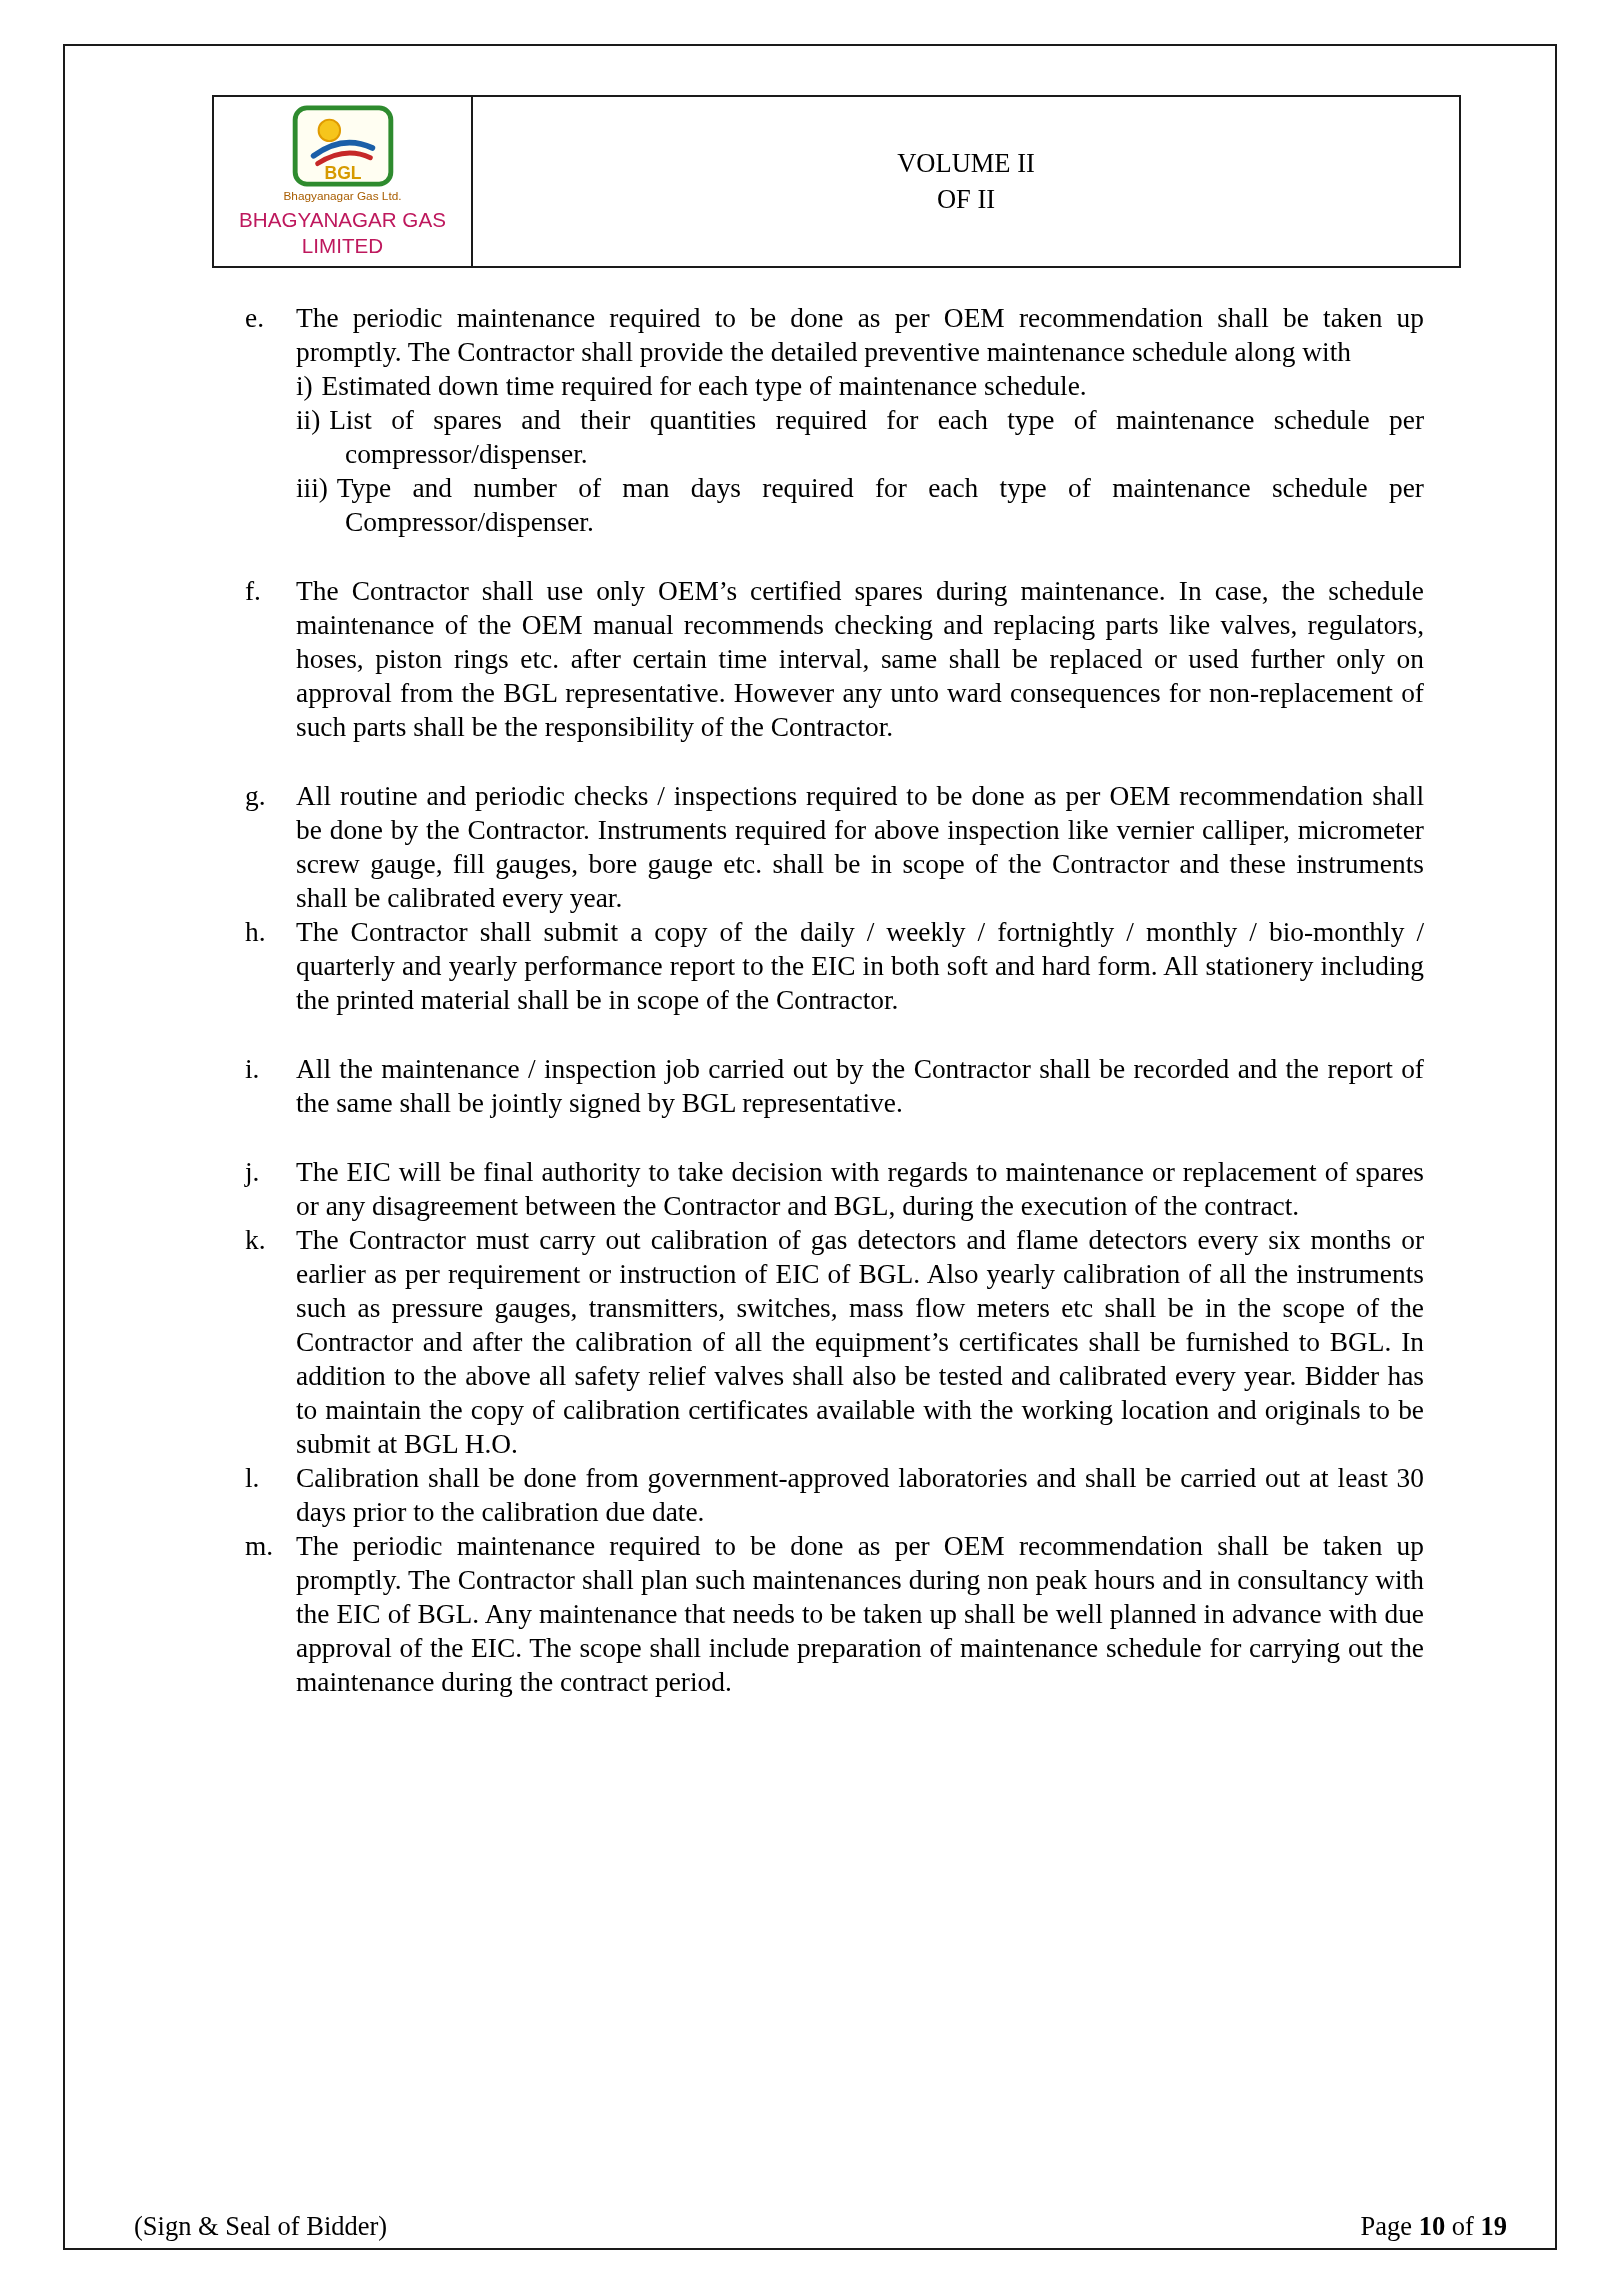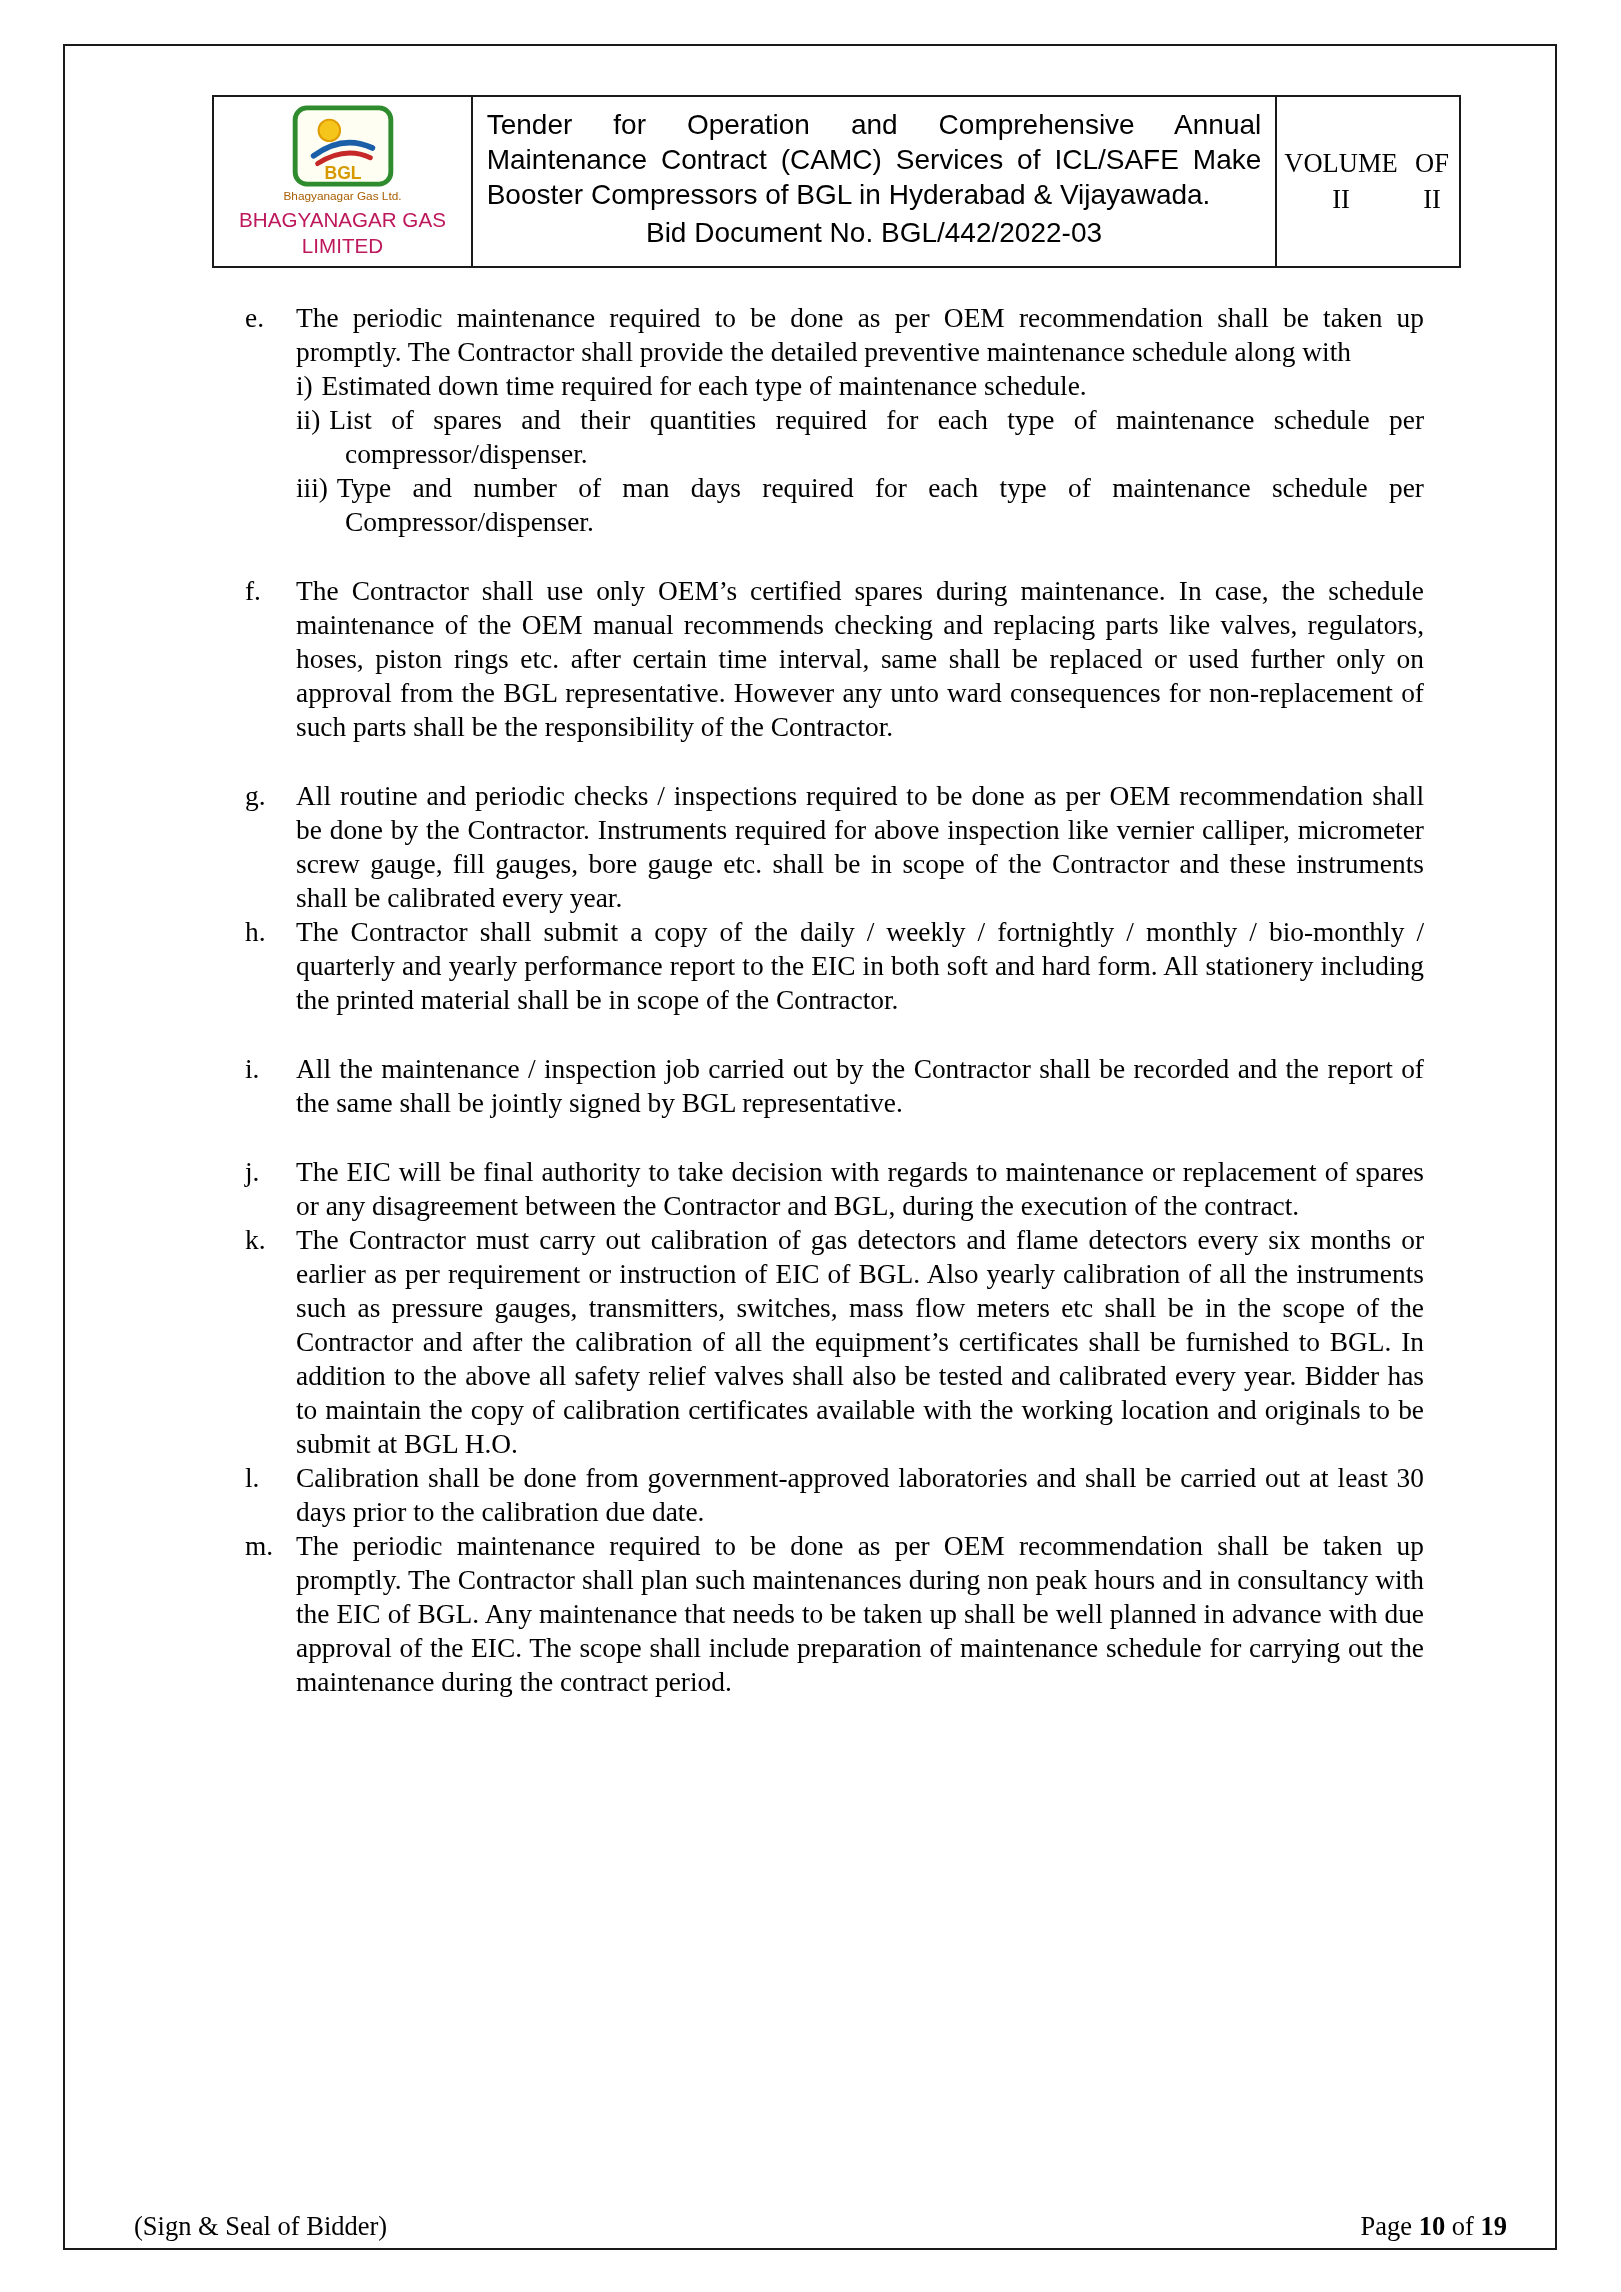--- a/index.html
+++ b/index.html
@@ -70,21 +70,21 @@
   .bid-doc {
     font-size: 28px;
     line-height: 35px;
     text-align: center;
     margin-top: 2.9px;
   }
 
   .volume-cell {
     flex: 1 1 auto;
     display: flex;
-    flex-direction: row;
+    flex-direction: column;
     align-items: center;
     justify-content: center;
     font-size: 26.5px;
     line-height: 1.35;
     text-align: center;
   }
 
   
   .doc-body {
     margin: 33px 131px 0 180px; 
@@ -140,24 +140,20 @@
           <path d="M 26 60 Q 54 42 80 54" fill="none" stroke="#c62828" stroke-width="5" stroke-linecap="round"></path>
           <text x="52" y="76" text-anchor="middle" font-family="Liberation Sans, sans-serif" font-size="18" font-weight="bold" fill="#d69a00">BGL</text>
         </svg>
         <div class="logo-tagline">Bhagyanagar Gas Ltd.</div>
         <div class="org-name">
           <div>BHAGYANAGAR GAS</div>
           <div>LIMITED</div>
         </div>
       </div>
 
-      <div class="cell title-cell">
-        <div class="tender-title">Tender for Operation and Comprehensive Annual Maintenance Contract (CAMC) Services of ICL/SAFE Make Booster Compressors of BGL in Hyderabad &amp; Vijayawada.</div>
-        <div class="bid-doc">Bid Document No. BGL/442/2022-03</div>
-      </div>
 
       <div class="cell volume-cell">
         <div>VOLUME II</div>
         <div>OF II</div>
       </div>
 
     </div>
 
     <div class="doc-body">
 

